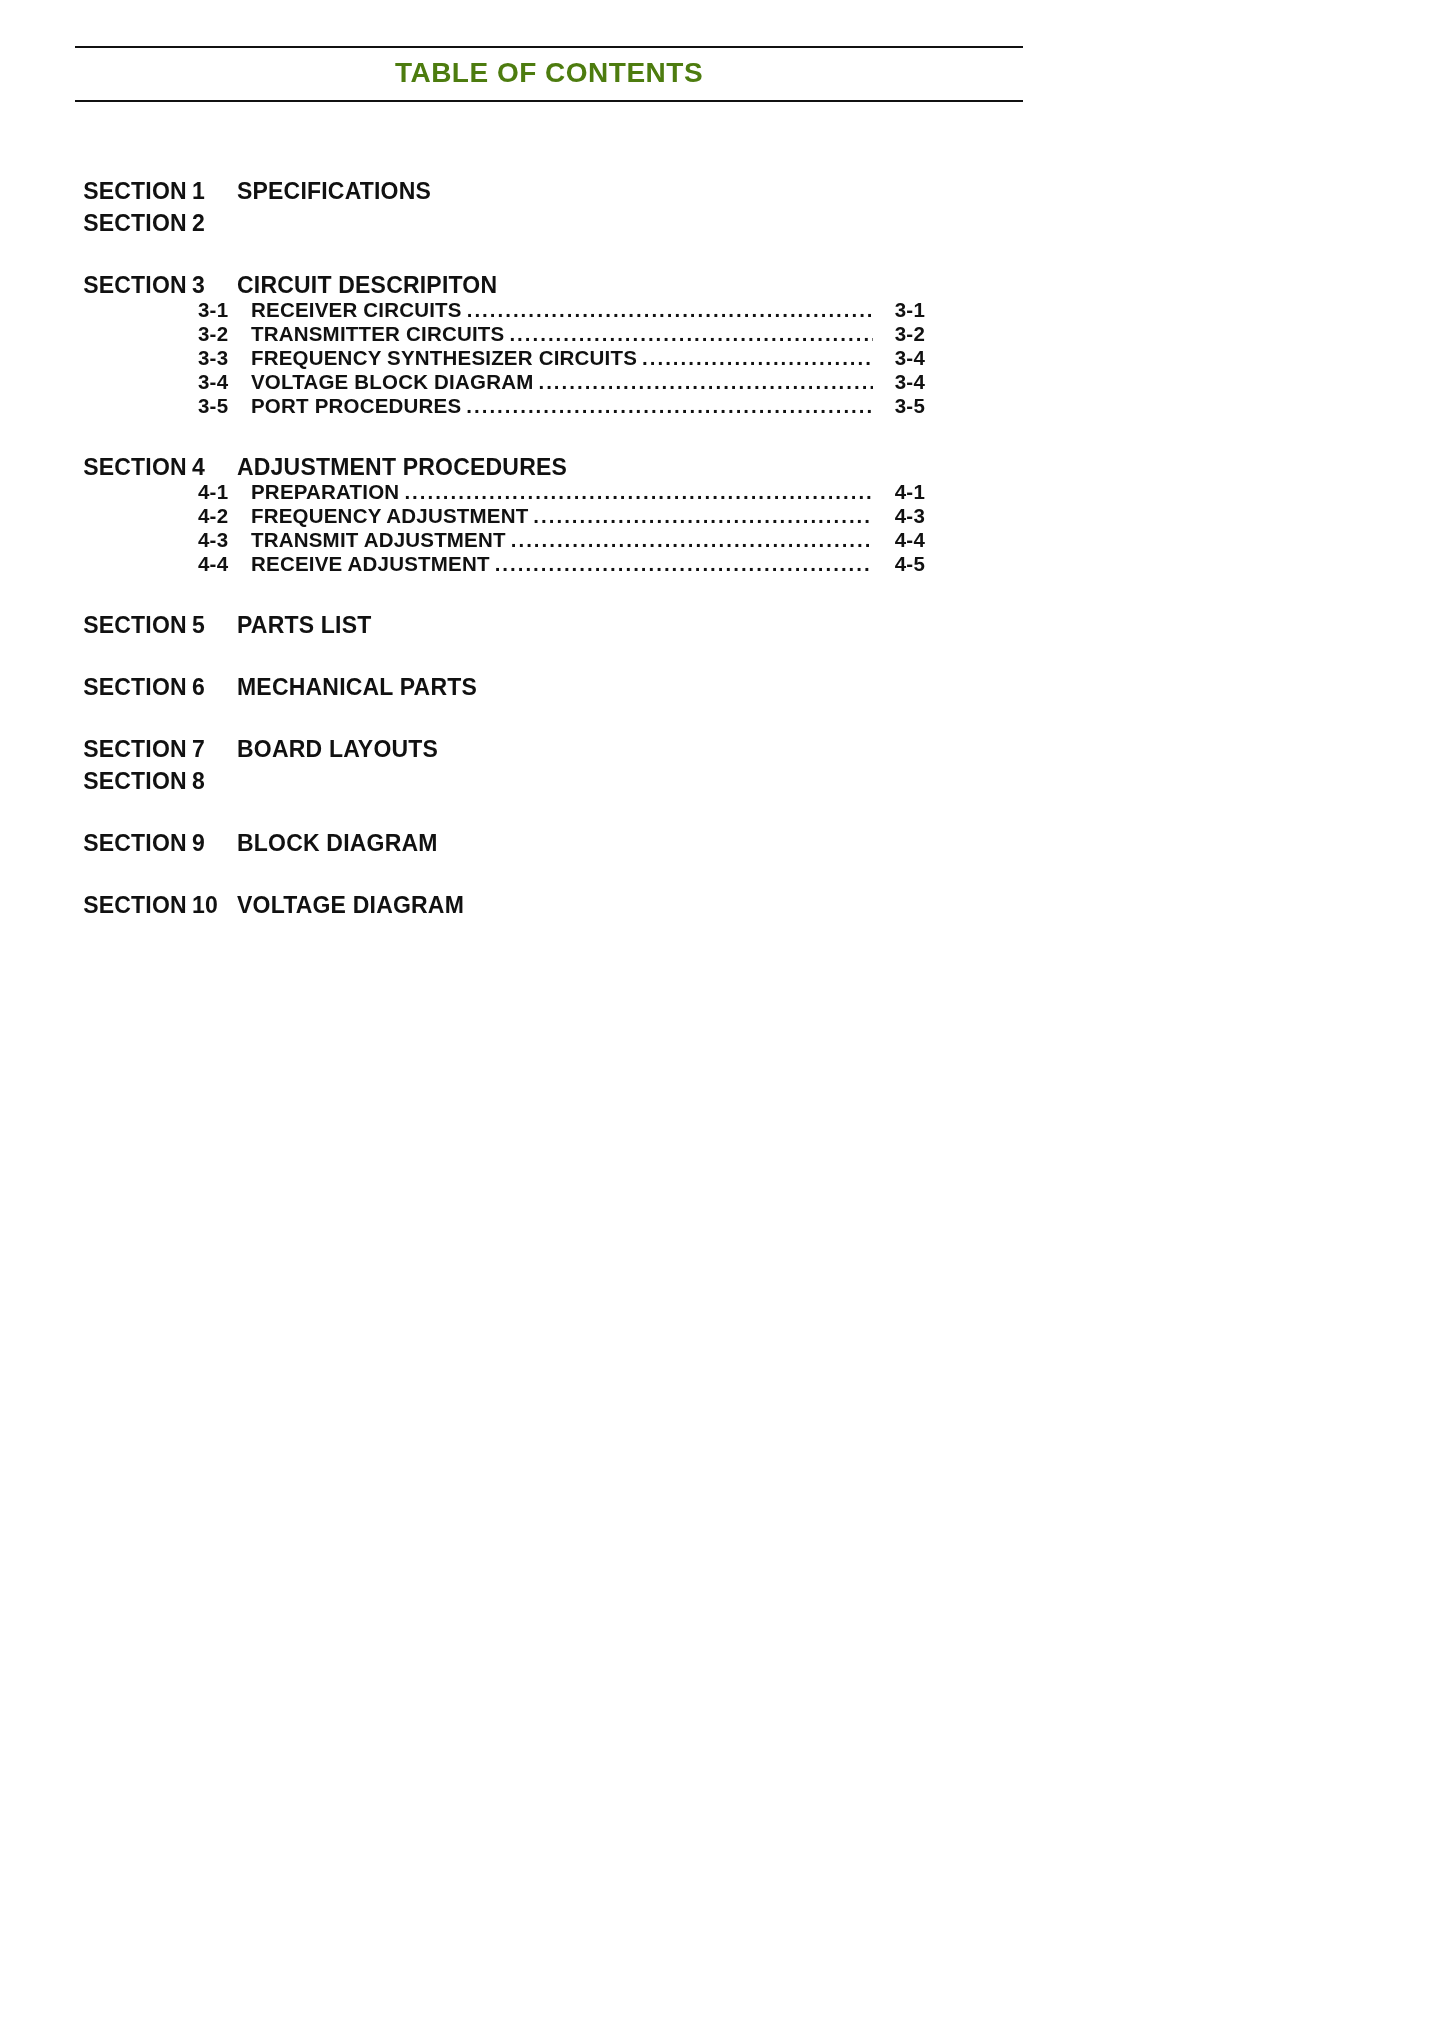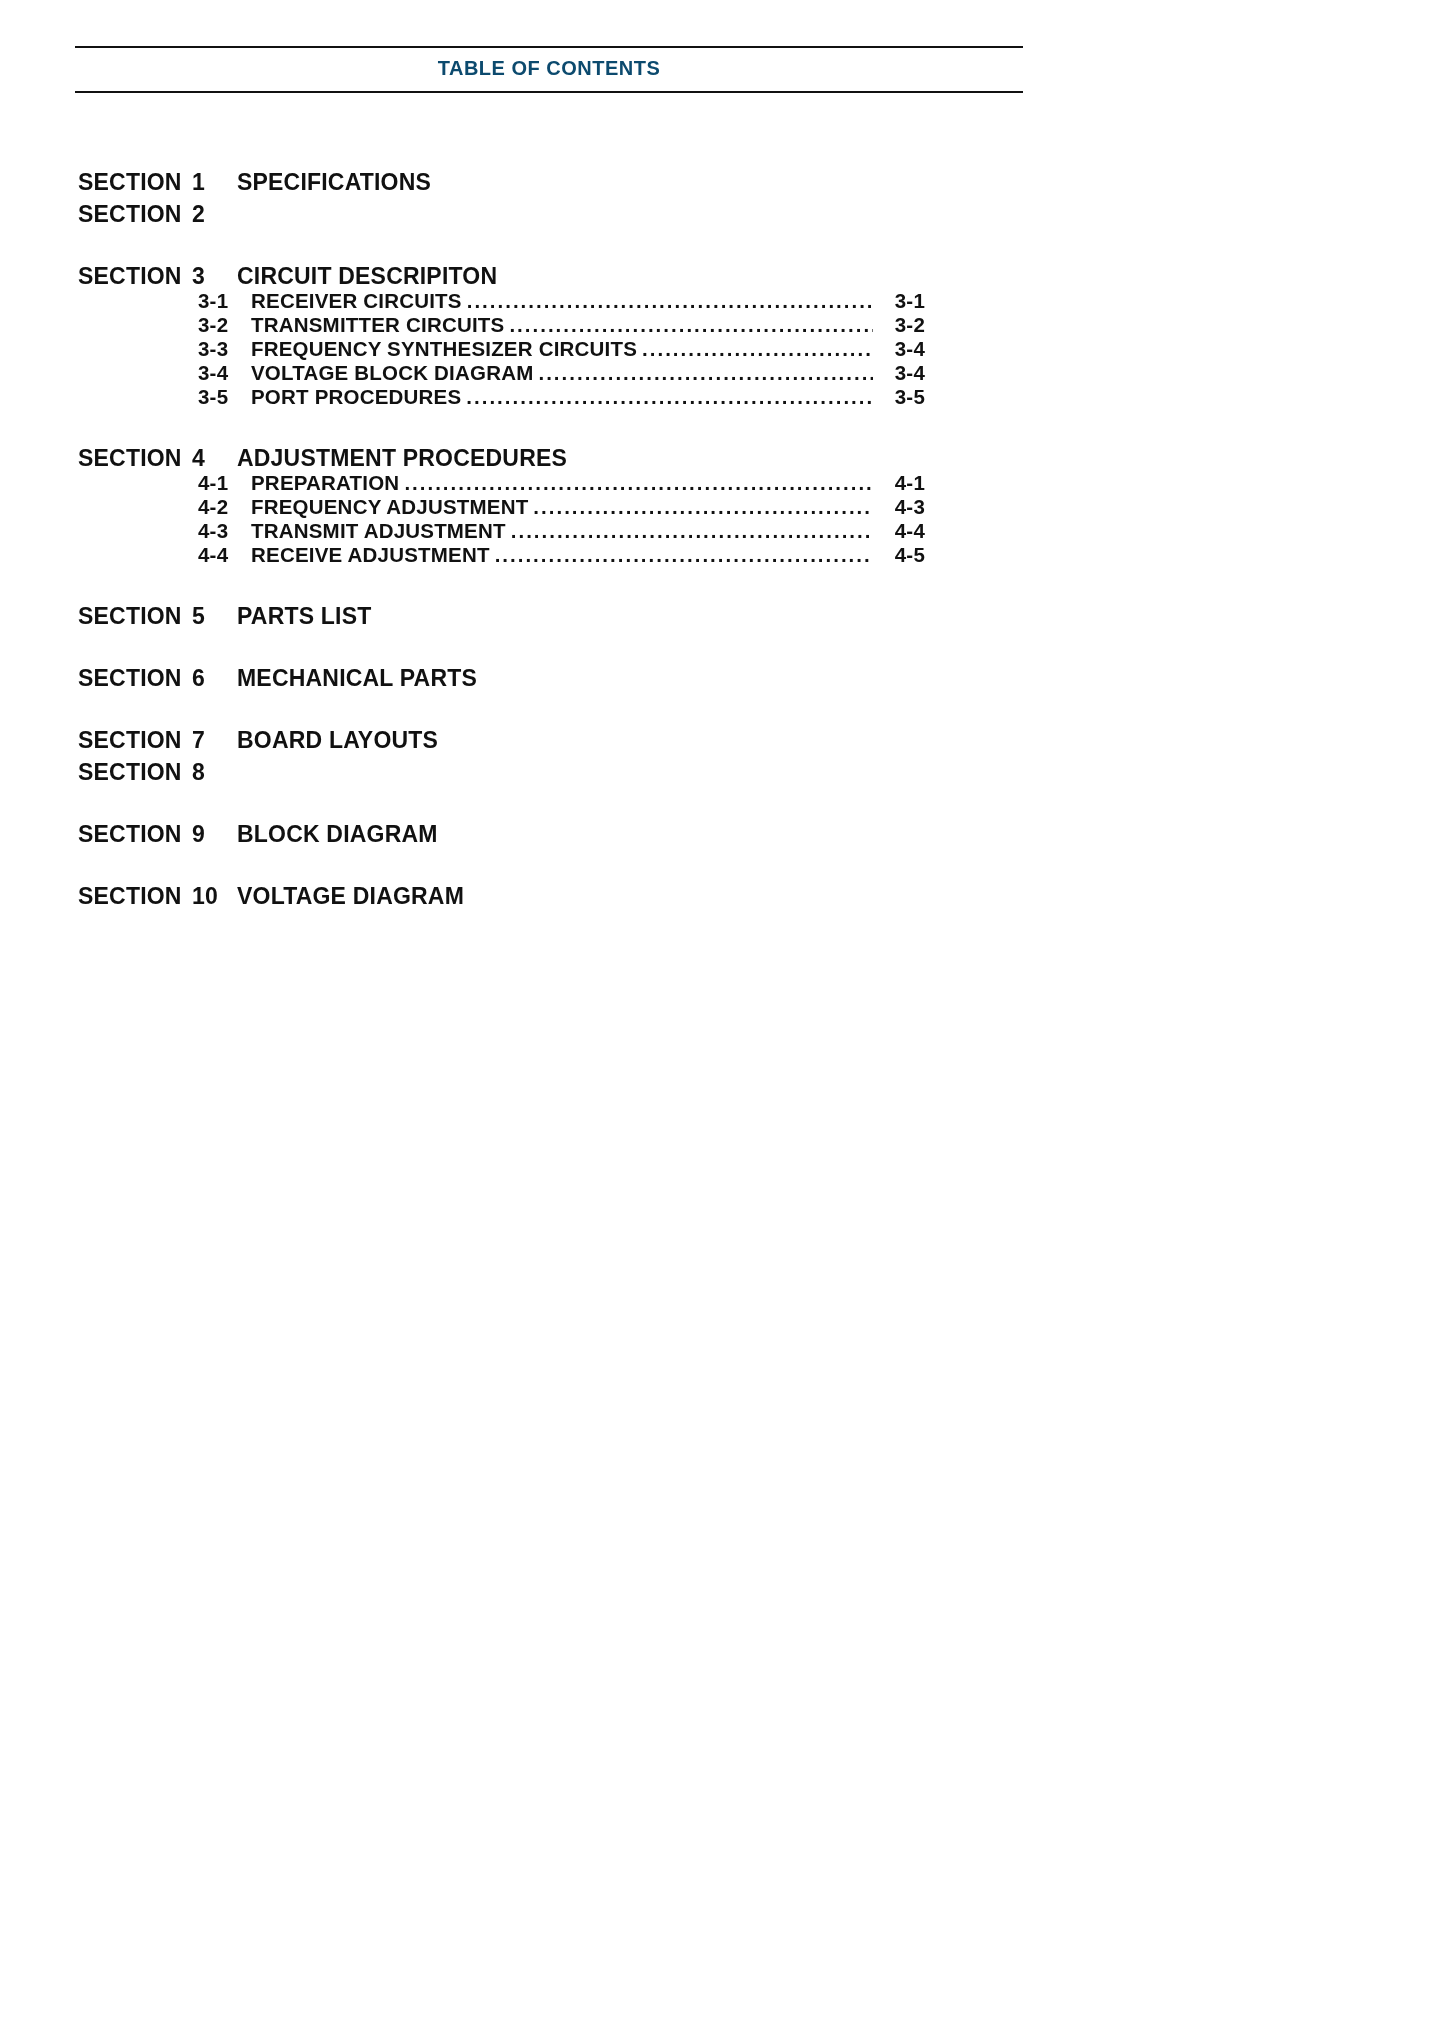--- a/index.html
+++ b/index.html
@@ -21,42 +21,42 @@
     width: 948px;
   }
 
   .rule {
     height: 2px;
     background: #111;
   }
 
   .title {
     text-align: center;
-    font-size: 20px;
+    font-size: 28px;
     font-weight: bold;
     letter-spacing: 0.5px;
     padding: 9px 0 11px 0;
-    color: #0c4a6e;
+    color: #4d7c0f;
   }
 
   .toc-body {
     margin-top: 46px;
     padding-left: 3px;
   }
 
   .section-row {
     display: flex;
     align-items: baseline;
     font-size: 23px;
     font-weight: bold;
     line-height: 26px;
     margin-top: 6px;
     letter-spacing: 0.2px;
   }
-  .sec-label { width: 114px; flex: 0 0 auto; }
+  .sec-label { width: 114px; flex: 0 0 auto; text-align: center; }
   .sec-num   { width: 45px;  flex: 0 0 auto; }
   .sec-title { flex: 1 1 auto; margin-top: 30px; }
 
   .entry-row {
     display: flex;
     align-items: baseline;
     font-size: 20.5px;
     line-height: 24px;
     width: 847px;
     padding-left: 120px;

